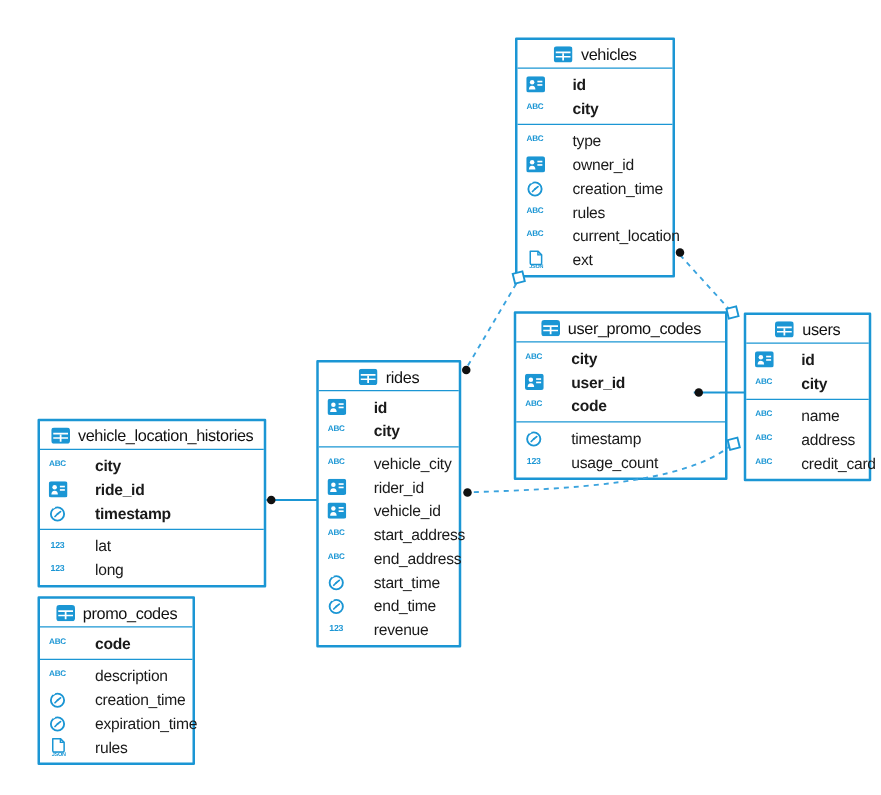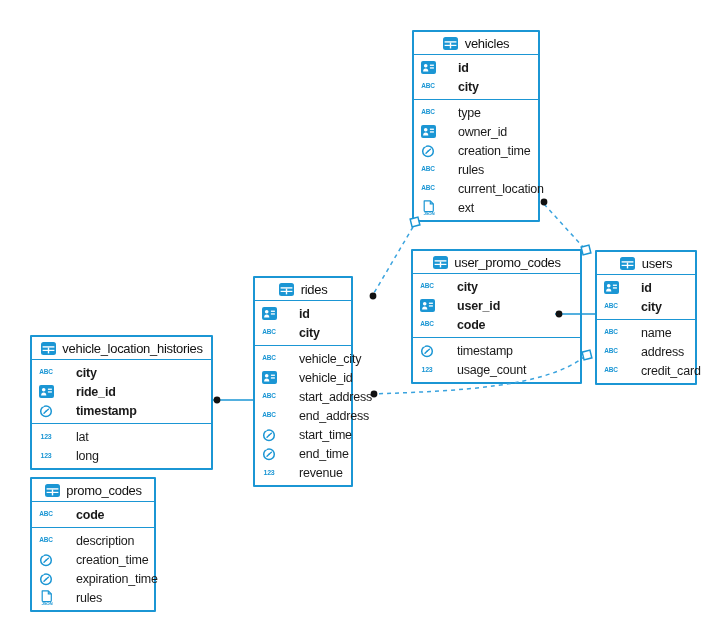--- a/index.html
+++ b/index.html
@@ -241,21 +241,21 @@
           <span>address</span>
         </div>
         <div class="db-row">
           <span class="ic">
             <span class="ic-text ic-abc">ABC</span>
           </span>
           <span>credit_card</span>
         </div>
       </div>
     </div>
-    <div class="db-table" style="left: 253px; top: 276px; width: 100px;">
+    <div class="db-table" style="left: 253px; top: 288px; width: 116px;">
       <div class="db-header">
         <span class="ic">
           <svg width="15" height="13" viewBox="0 0 15 13">
             <rect x="0" y="0" width="15" height="13" rx="2.5" fill="#1b96d4"></rect>
             <line x1="1.6" y1="4.9" x2="13.4" y2="4.9" stroke="#fff" stroke-width="1.4"></line>
             <line x1="7.5" y1="5.5" x2="7.5" y2="11.4" stroke="#fff" stroke-width="1.4"></line>
             <line x1="1.6" y1="8.4" x2="13.4" y2="8.4" stroke="#fff" stroke-width="1.2"></line>
           </svg>
         </span>
         <span>rides</span>
@@ -279,20 +279,32 @@
           </span>
           <span>city</span>
         </div>
       </div>
       <div class="db-section">
         <div class="db-row">
           <span class="ic">
             <span class="ic-text ic-abc">ABC</span>
           </span>
           <span>vehicle_city</span>
+        </div>
+        <div class="db-row">
+          <span class="ic">
+            <svg width="15" height="13" viewBox="0 0 15 13">
+              <rect x="0" y="0" width="15" height="13" rx="2" fill="#1b96d4"></rect>
+              <circle cx="4.7" cy="4.7" r="1.8" fill="#fff"></circle>
+              <path d="M2.1,10.6 Q2.1,7.5 4.7,7.5 Q7.3,7.5 7.3,10.6 Z" fill="#fff"></path>
+              <rect x="8.9" y="3.6" width="4" height="1.3" fill="#fff"></rect>
+              <rect x="8.9" y="6.3" width="4" height="1.3" fill="#fff"></rect>
+            </svg>
+          </span>
+          <span>rider_id</span>
         </div>
         <div class="db-row">
           <span class="ic">
             <svg width="15" height="13" viewBox="0 0 15 13">
               <rect x="0" y="0" width="15" height="13" rx="2" fill="#1b96d4"></rect>
               <circle cx="4.7" cy="4.7" r="1.8" fill="#fff"></circle>
               <path d="M2.1,10.6 Q2.1,7.5 4.7,7.5 Q7.3,7.5 7.3,10.6 Z" fill="#fff"></path>
               <rect x="8.9" y="3.6" width="4" height="1.3" fill="#fff"></rect>
               <rect x="8.9" y="6.3" width="4" height="1.3" fill="#fff"></rect>
             </svg>

